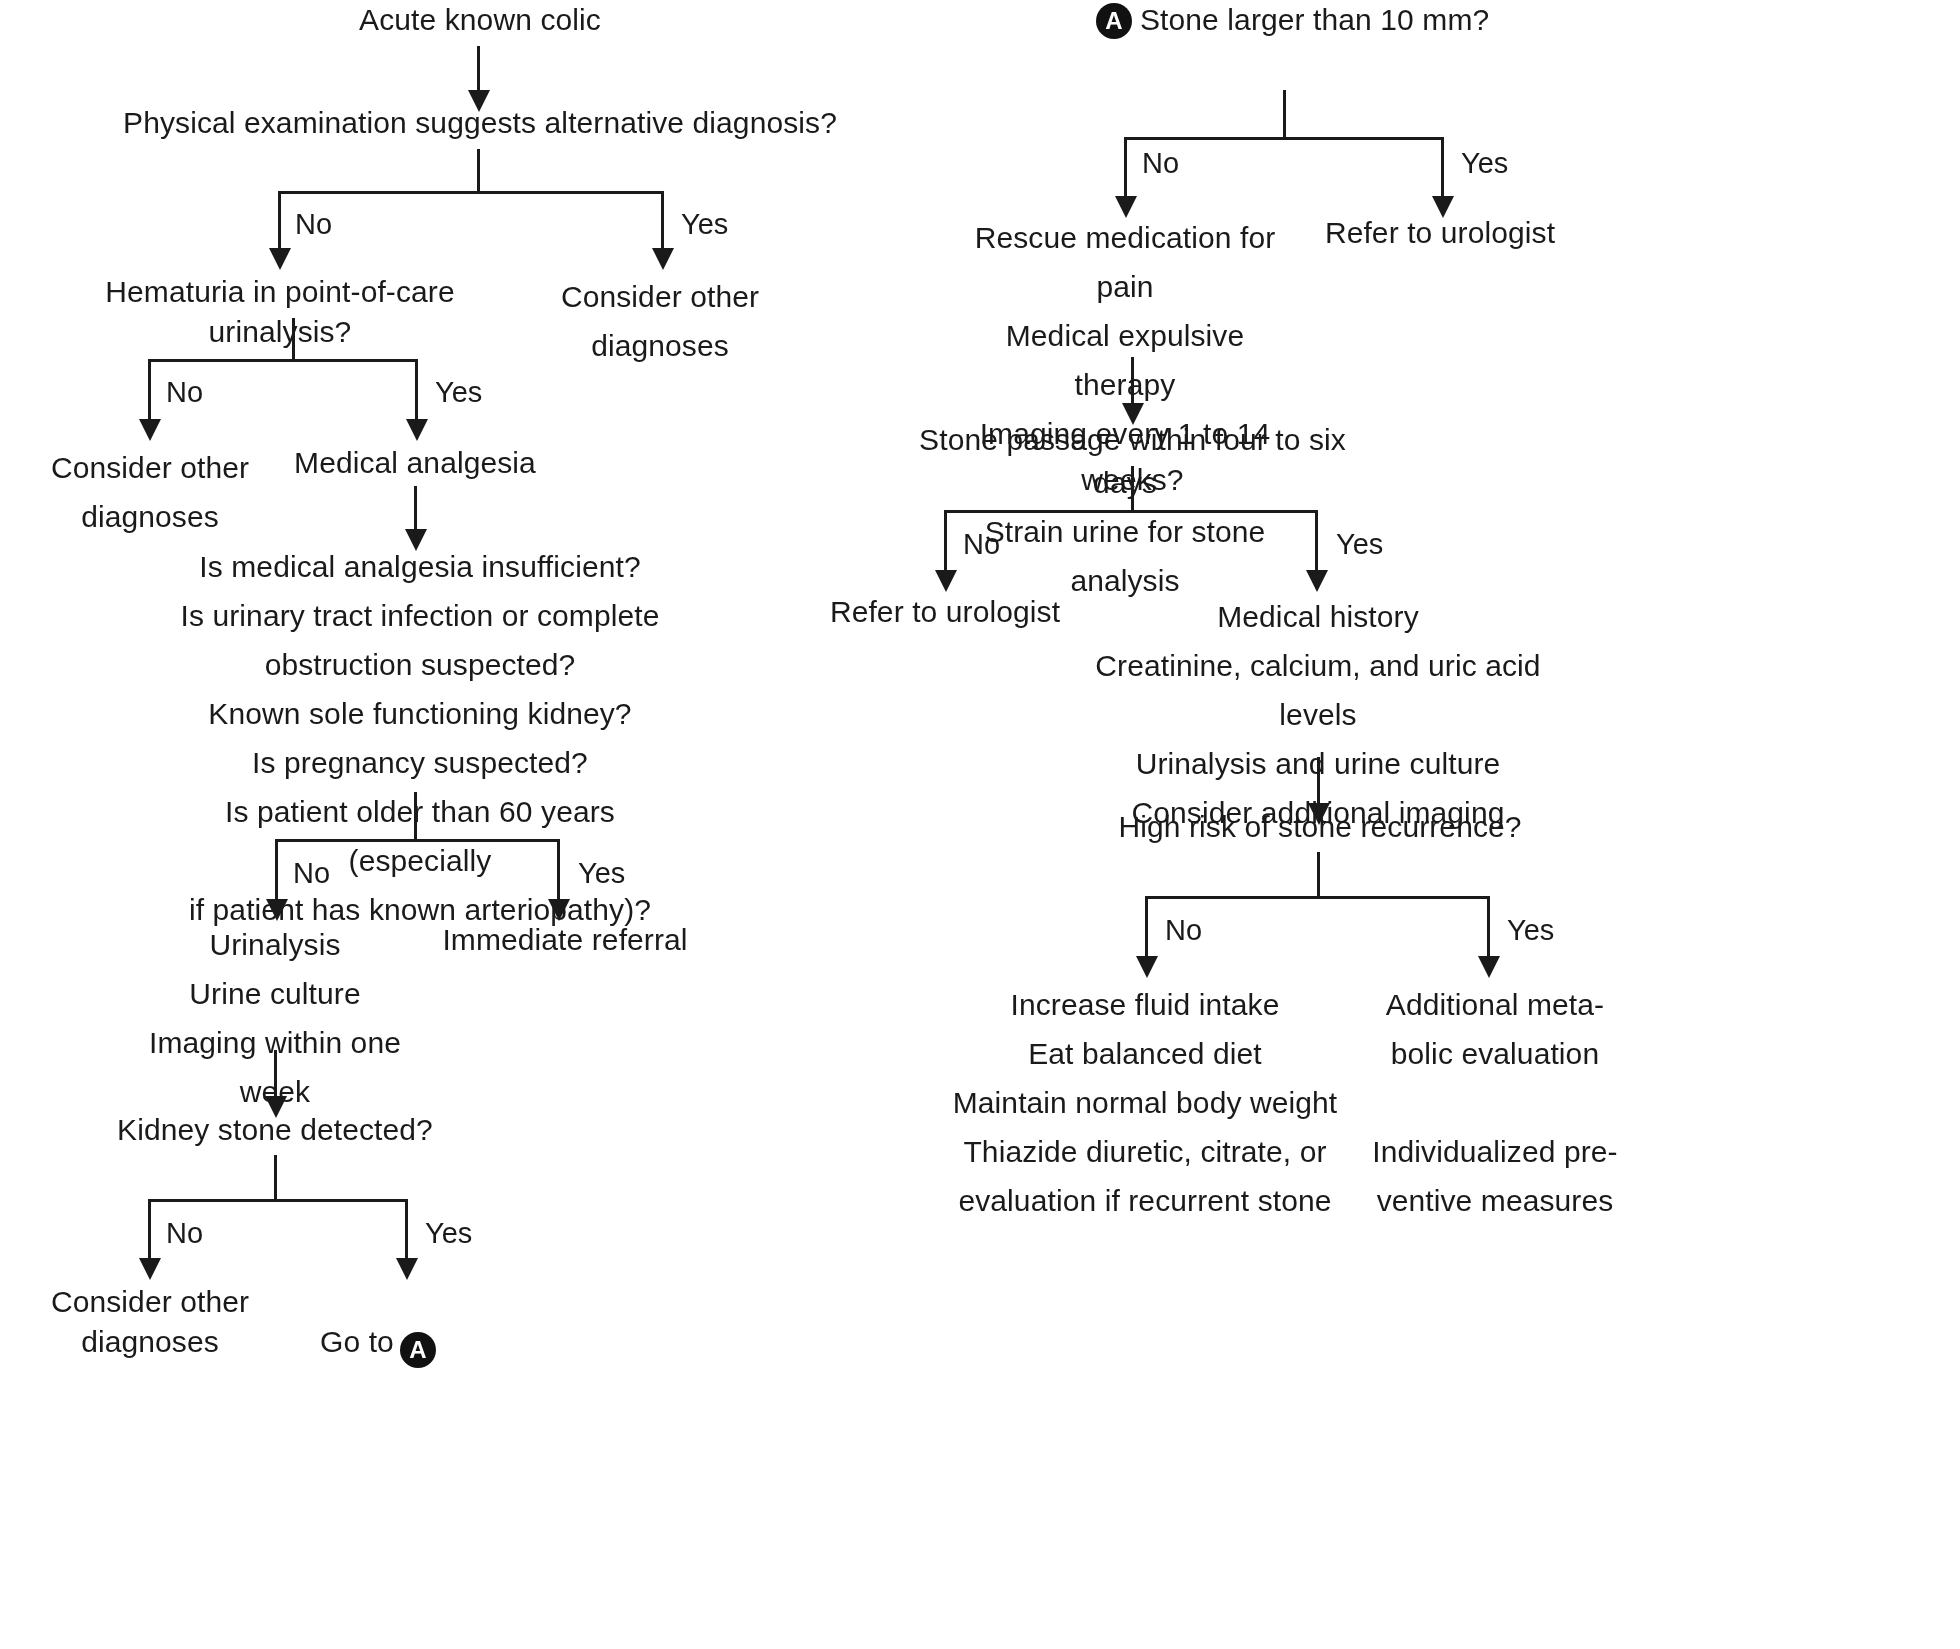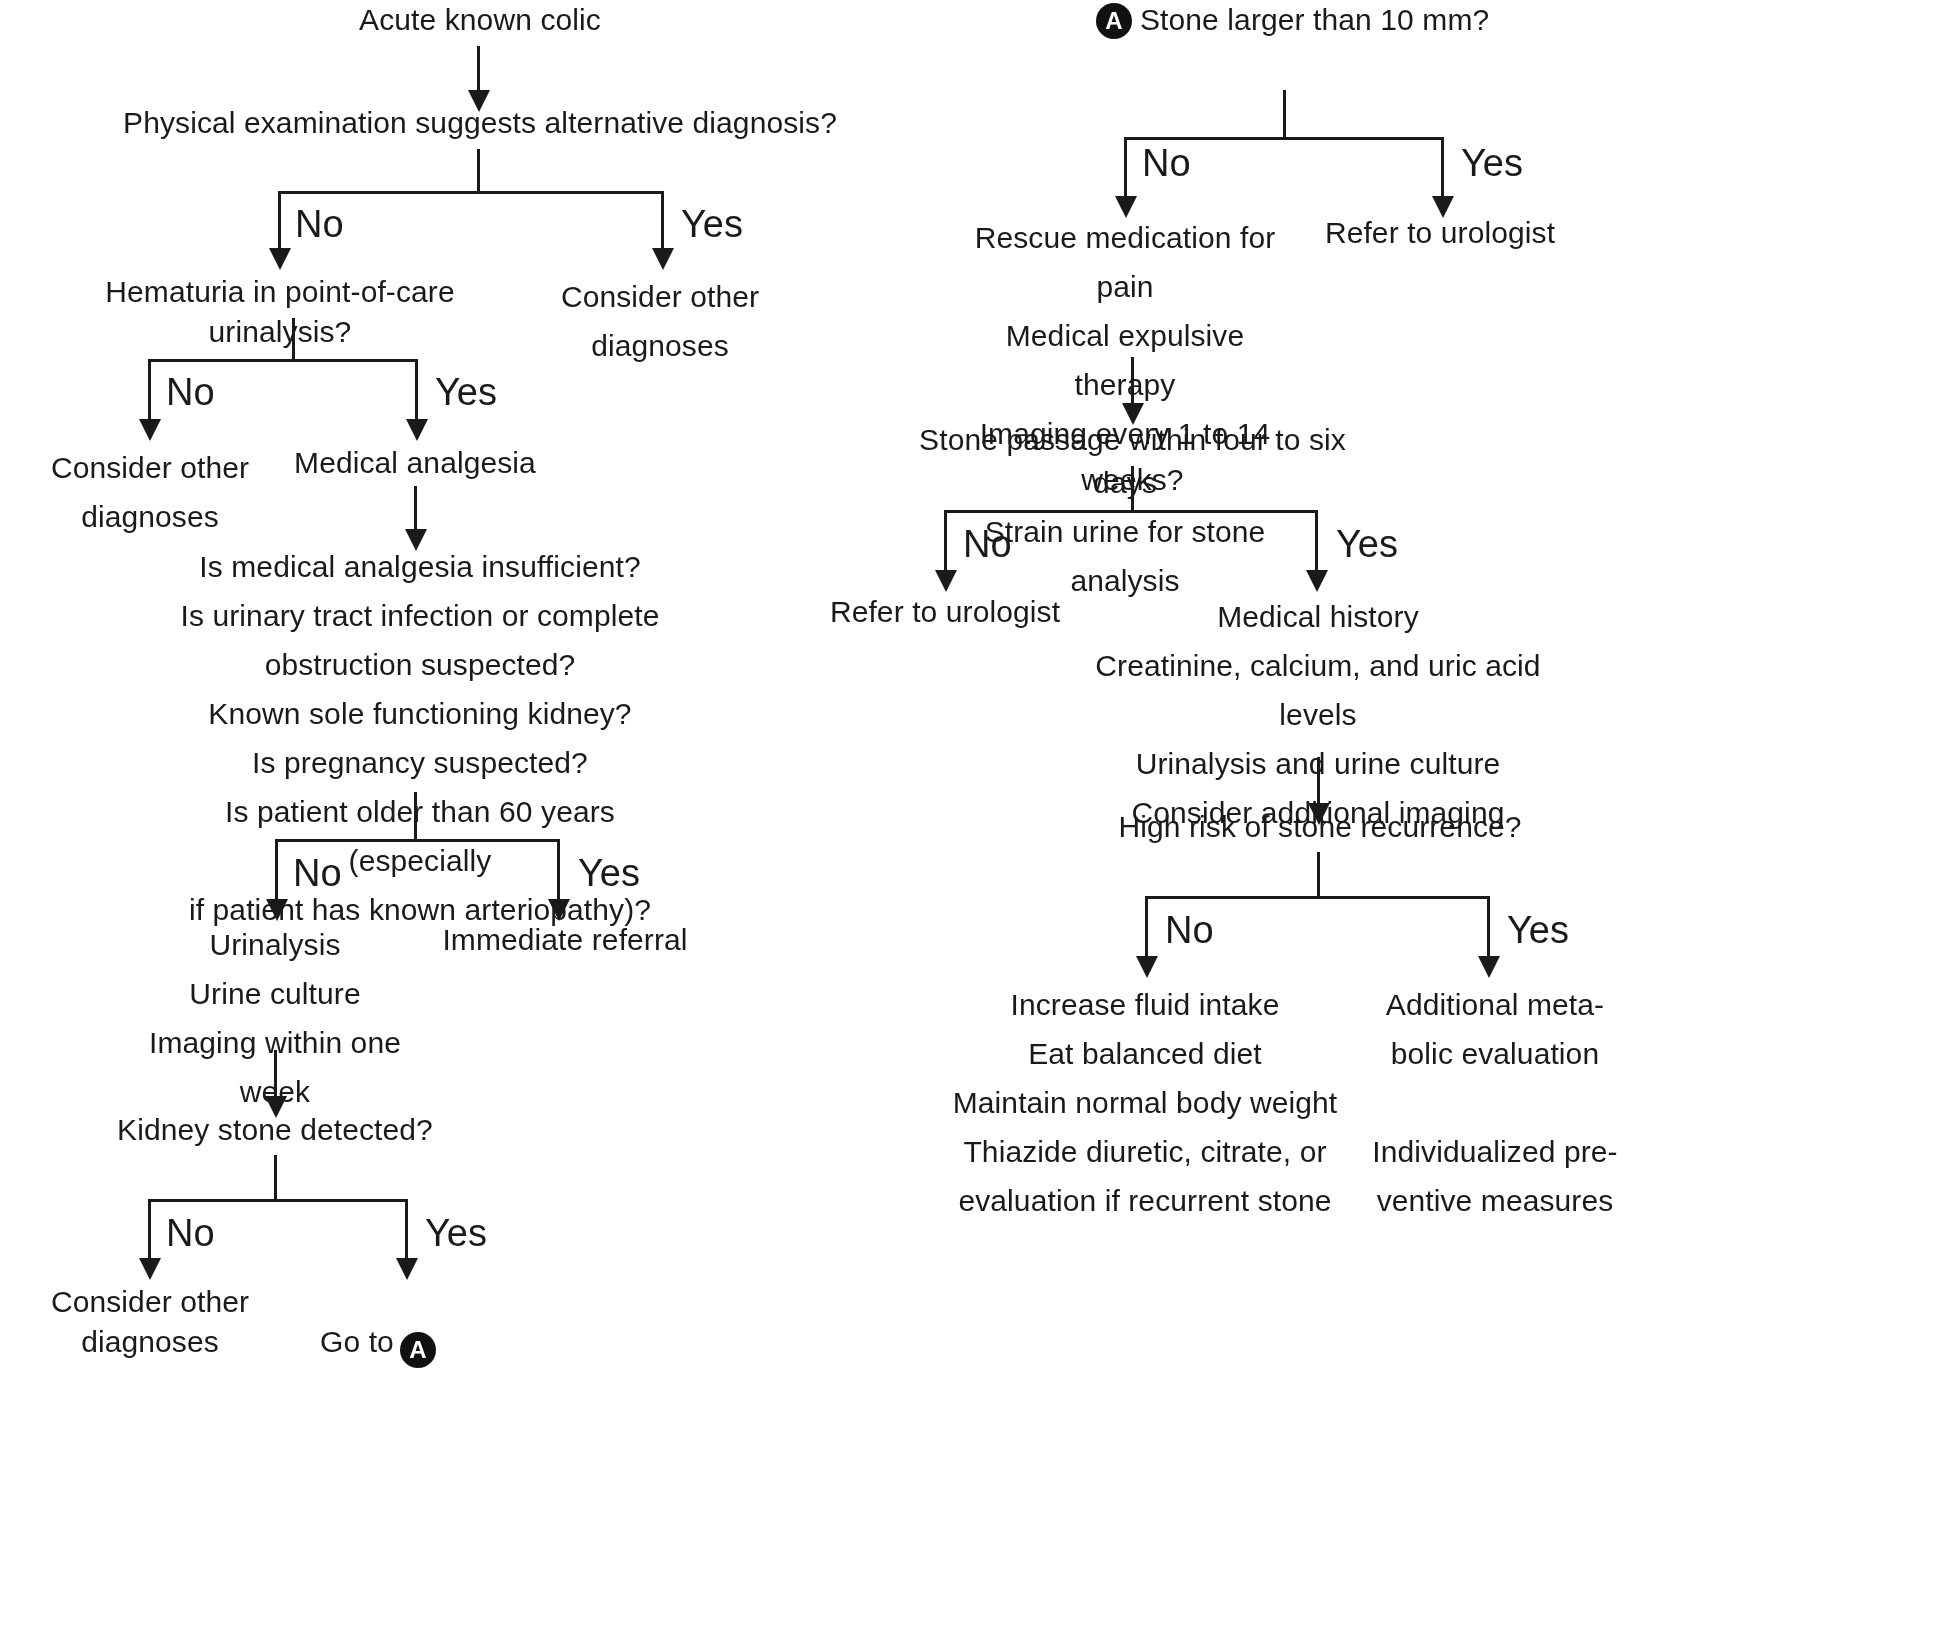--- a/index.html
+++ b/index.html
@@ -25,21 +25,21 @@
     text-align: center;
     font-size: 30px;
     line-height: 49px;
     color: #1a1a1a;
     white-space: pre-line;
     letter-spacing: 0.1px;
   }
   .node.single { line-height: 40px; }
   .label {
     position: absolute;
-    font-size: 38px;
+    font-size: 29px;
     line-height: 34px;
     color: #1a1a1a;
   }
   
   .vline {
     position: absolute;
     width: 0;
     border-left: 3px solid #1a1a1a;
   }
   .hline {

